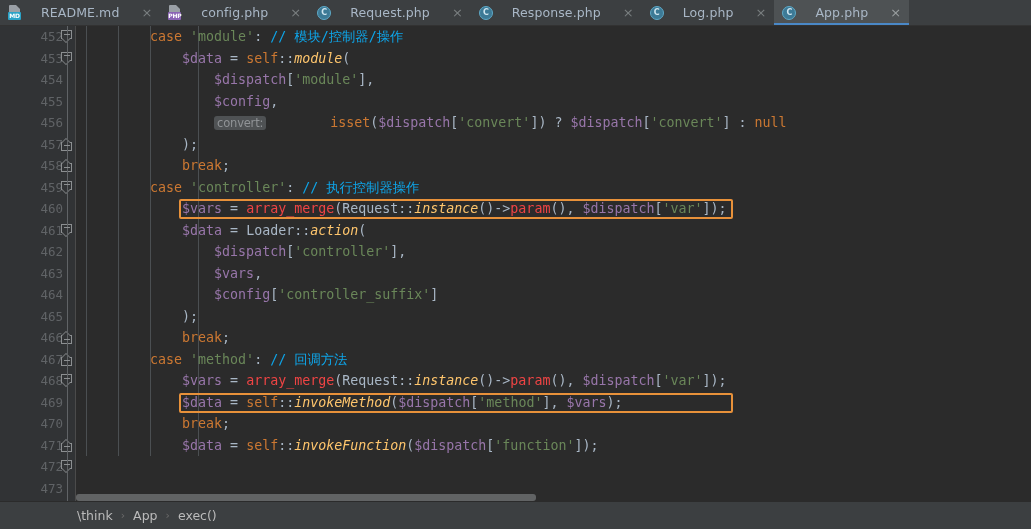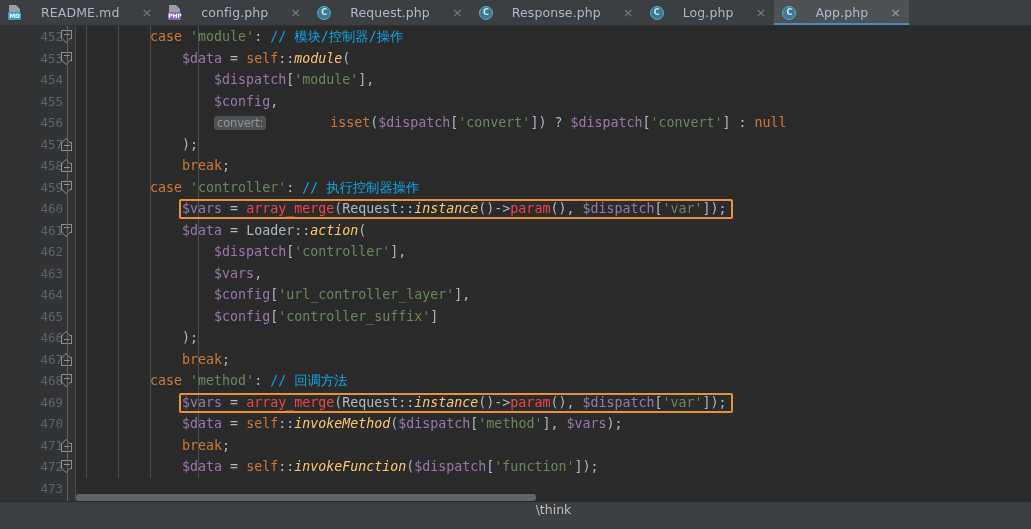--- a/index.html
+++ b/index.html
@@ -276,23 +276,22 @@
   }
 
   
   .breadcrumb {
     height: 27px;
     min-height: 27px;
     background: #3c3f41;
     display: flex;
     align-items: center;
     padding-left: 76px;
-    gap: 12px;
+    gap: 0px;
     border-top: 1px solid #2b2b2b;
-    flex-direction: column;
   }
   .crumb {
     font-size: 12.5px;
     color: #bbbbbb;
     padding: 0 1px;
     white-space: nowrap;
   }
   .crumb-sep {
     color: #6b6b6b;
     font-size: 11px;
@@ -476,21 +475,20 @@
           <div class="cline"><span class="pun">                </span><span class="var">$config</span><span class="pun">,</span></div>
           <div class="cline"><span class="pun">                </span><span class="hint">convert:</span><span class="pun">        </span><span class="kw">isset</span><span class="pun">(</span><span class="var">$dispatch</span><span class="pun">[</span><span class="str">'convert'</span><span class="pun">]) </span><span class="op">? </span><span class="var">$dispatch</span><span class="pun">[</span><span class="str">'convert'</span><span class="pun">] </span><span class="op">: </span><span class="kw">null</span></div>
           <div class="cline"><span class="pun">            </span><span class="pun">);</span></div>
           <div class="cline"><span class="pun">            </span><span class="kw">break</span><span class="pun">;</span></div>
           <div class="cline"><span class="pun">        </span><span class="kw">case </span><span class="str">'controller'</span><span class="pun">:</span><span class="cmt"> // 执行控制器操作</span></div>
           <div class="cline"><span class="pun">            </span><span class="var">$vars</span><span class="op"> = </span><span class="fn">array_merge</span><span class="pun">(</span><span class="cls">Request</span><span class="pun">::</span><span class="mth">instance</span><span class="pun">()-&gt;</span><span class="fn">param</span><span class="pun">(), </span><span class="var">$dispatch</span><span class="pun">[</span><span class="str">'var'</span><span class="pun">]);</span></div>
           <div class="hl-box" style="left: 103.24px; top: 173px; width: 553.36px; height: 20px;"></div>
           <div class="cline"><span class="pun">            </span><span class="var">$data</span><span class="op"> = </span><span class="cls">Loader</span><span class="pun">::</span><span class="mth">action</span><span class="pun">(</span></div>
           <div class="cline"><span class="pun">                </span><span class="var">$dispatch</span><span class="pun">[</span><span class="str">'controller'</span><span class="pun">],</span></div>
           <div class="cline"><span class="pun">                </span><span class="var">$vars</span><span class="pun">,</span></div>
-          <div class="cline"><span class="pun">                </span><span class="var">$config</span><span class="pun">[</span><span class="str">'url_controller_layer'</span><span class="pun">],</span></div>
           <div class="cline"><span class="pun">                </span><span class="var">$config</span><span class="pun">[</span><span class="str">'controller_suffix'</span><span class="pun">]</span></div>
           <div class="cline"><span class="pun">            </span><span class="pun">);</span></div>
           <div class="cline"><span class="pun">            </span><span class="kw">break</span><span class="pun">;</span></div>
           <div class="cline"><span class="pun">        </span><span class="kw">case </span><span class="str">'method'</span><span class="pun">:</span><span class="cmt"> // 回调方法</span></div>
           <div class="cline"><span class="pun">            </span><span class="var">$vars</span><span class="op"> = </span><span class="fn">array_merge</span><span class="pun">(</span><span class="cls">Request</span><span class="pun">::</span><span class="mth">instance</span><span class="pun">()-&gt;</span><span class="fn">param</span><span class="pun">(), </span><span class="var">$dispatch</span><span class="pun">[</span><span class="str">'var'</span><span class="pun">]);</span></div>
           <div class="hl-box" style="left: 103.24px; top: 366.5px; width: 553.36px; height: 20px;"></div>
           <div class="cline"><span class="pun">            </span><span class="var">$data</span><span class="op"> = </span><span class="kw">self</span><span class="pun">::</span><span class="mth">invokeMethod</span><span class="pun">(</span><span class="var">$dispatch</span><span class="pun">[</span><span class="str">'method'</span><span class="pun">], </span><span class="var">$vars</span><span class="pun">);</span></div>
           <div class="cline"><span class="pun">            </span><span class="kw">break</span><span class="pun">;</span></div>
           <div class="cline"><span class="pun">            </span><span class="var">$data</span><span class="op"> = </span><span class="kw">self</span><span class="pun">::</span><span class="mth">invokeFunction</span><span class="pun">(</span><span class="var">$dispatch</span><span class="pun">[</span><span class="str">'function'</span><span class="pun">]);</span></div>
         </div>

